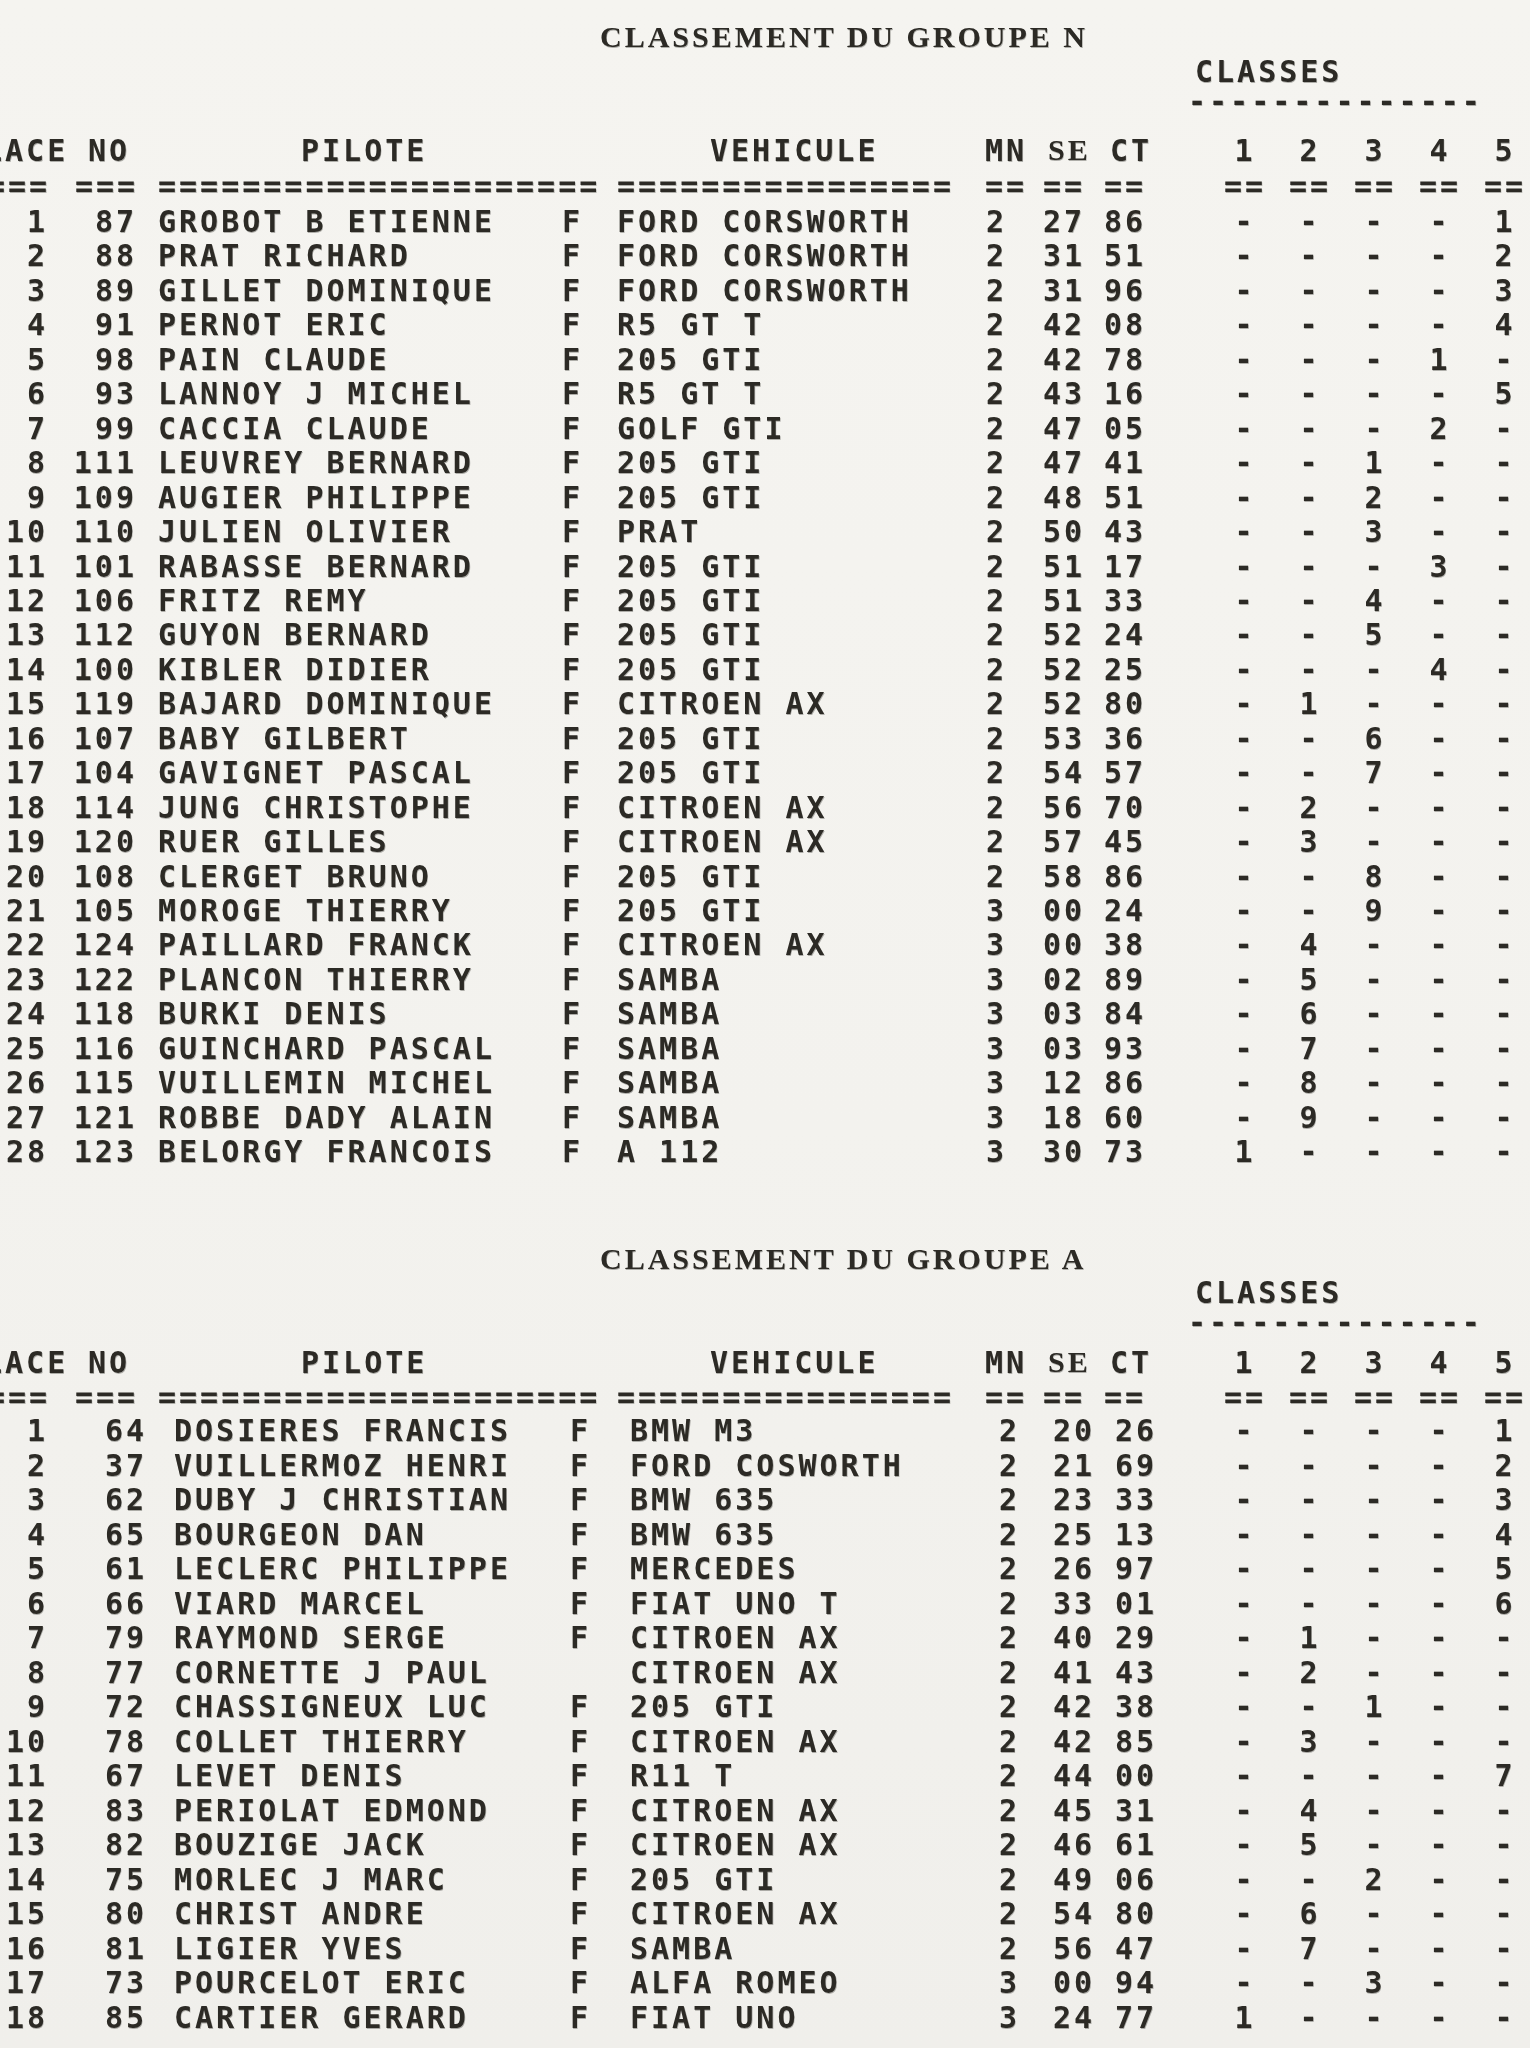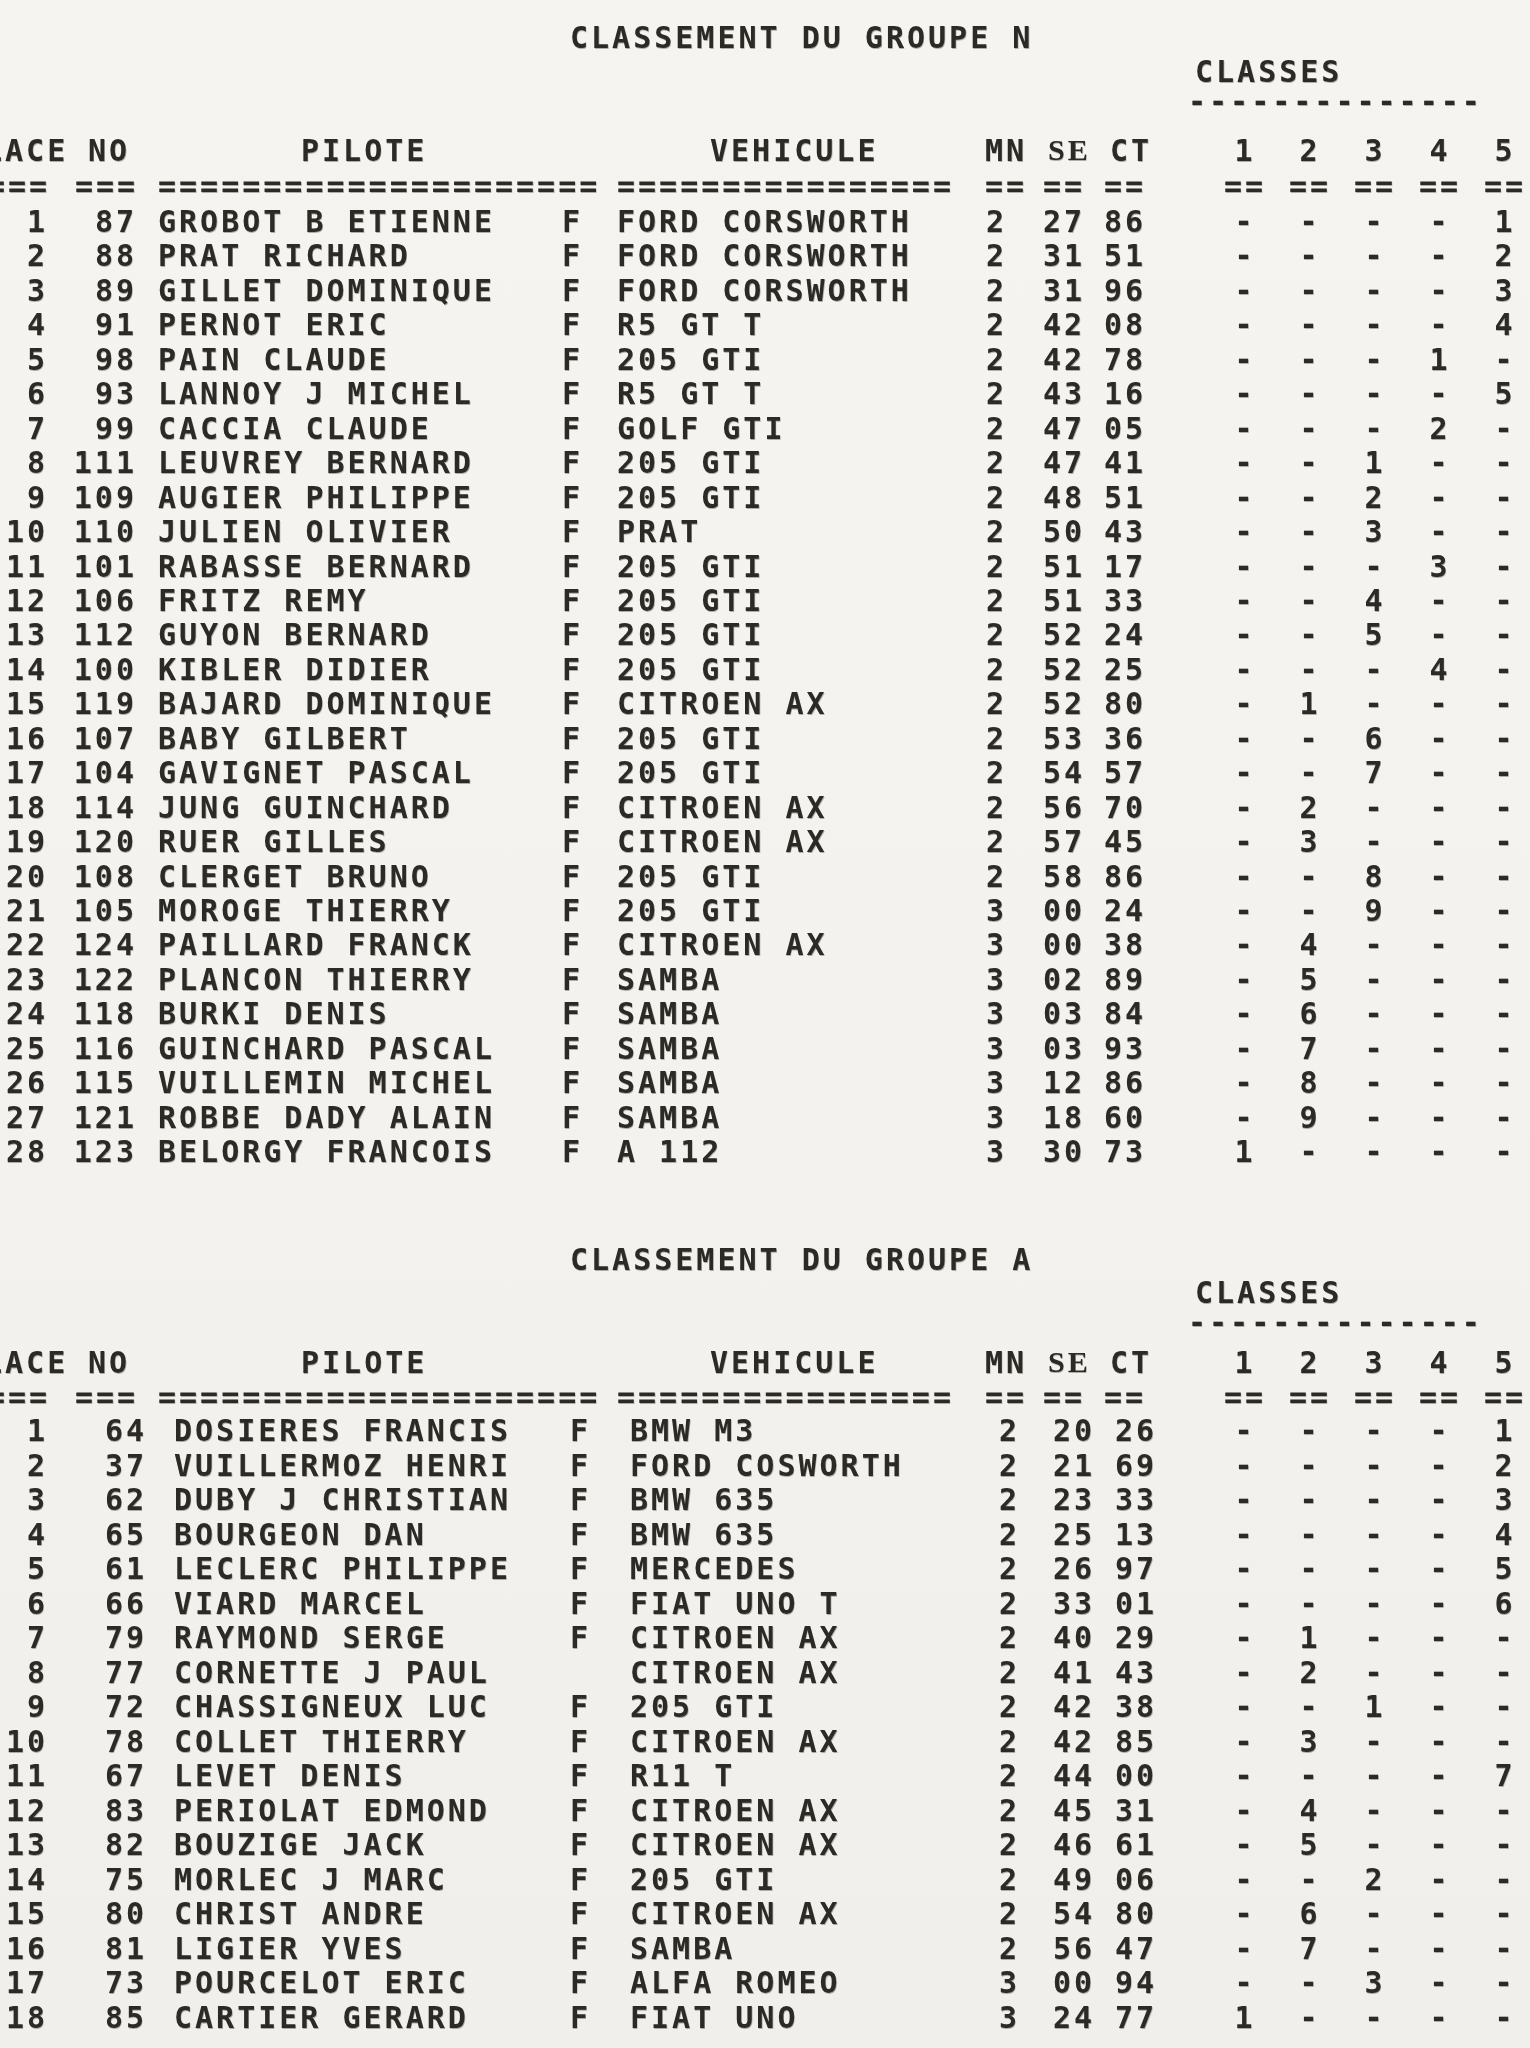--- a/index.html
+++ b/index.html
@@ -40,21 +40,21 @@
 
   
   .h-place{left:-16px;} .h-no{left:88px;} .h-pilote{left:283px;margin-left:18px;} .h-veh{left:710px;}
   .h-mn{left:985px;} .h-se{left:1048px;font-family:Liberation Serif, serif;} .h-ct{left:1110px;}
 
   
   .s-place{left:-13px;} .s-no{left:75px;} .s-pilote{left:158px;} .s-veh{left:617px;}
   .s-mn{left:985px;} .s-se{left:1043px;} .s-ct{left:1104px;}
 
   
-  .title{position:absolute;left:570px;white-space:pre;}
+  .title{position:absolute;left:600px;white-space:pre;font-family:Liberation Serif, serif;}
   .classes-label{position:absolute;left:1195px;white-space:pre;}
   .classes-underline{position:absolute;left:1188px;white-space:pre;}
 
   
   .gn .title{top:20px;}
   .gn .classes-label{top:54px;}
   .gn .classes-underline{top:84px;}
   .gn .thead{top:133px;}
   .gn .tsep{top:168px;}
 
@@ -357,21 +357,21 @@
     <span class="cell c-ct">57</span>
     <span class="cell c-cls cls0">-</span>
     <span class="cell c-cls cls1">-</span>
     <span class="cell c-cls cls2">7</span>
     <span class="cell c-cls cls3">-</span>
     <span class="cell c-cls cls4">-</span>
   </div>
         <div class="line" style="top: 789.65px;">
     <span class="cell c-place">18</span>
     <span class="cell c-no">114</span>
-    <span class="cell c-pilote">JUNG GUINCHARD</span>
+    <span class="cell c-pilote">JUNG CHRISTOPHE</span>
     <span class="cell c-nat">F</span>
     <span class="cell c-veh">CITROEN AX</span>
     <span class="cell c-mn">2</span>
     <span class="cell c-se">56</span>
     <span class="cell c-ct">70</span>
     <span class="cell c-cls cls0">-</span>
     <span class="cell c-cls cls1">2</span>
     <span class="cell c-cls cls2">-</span>
     <span class="cell c-cls cls3">-</span>
     <span class="cell c-cls cls4">-</span>

